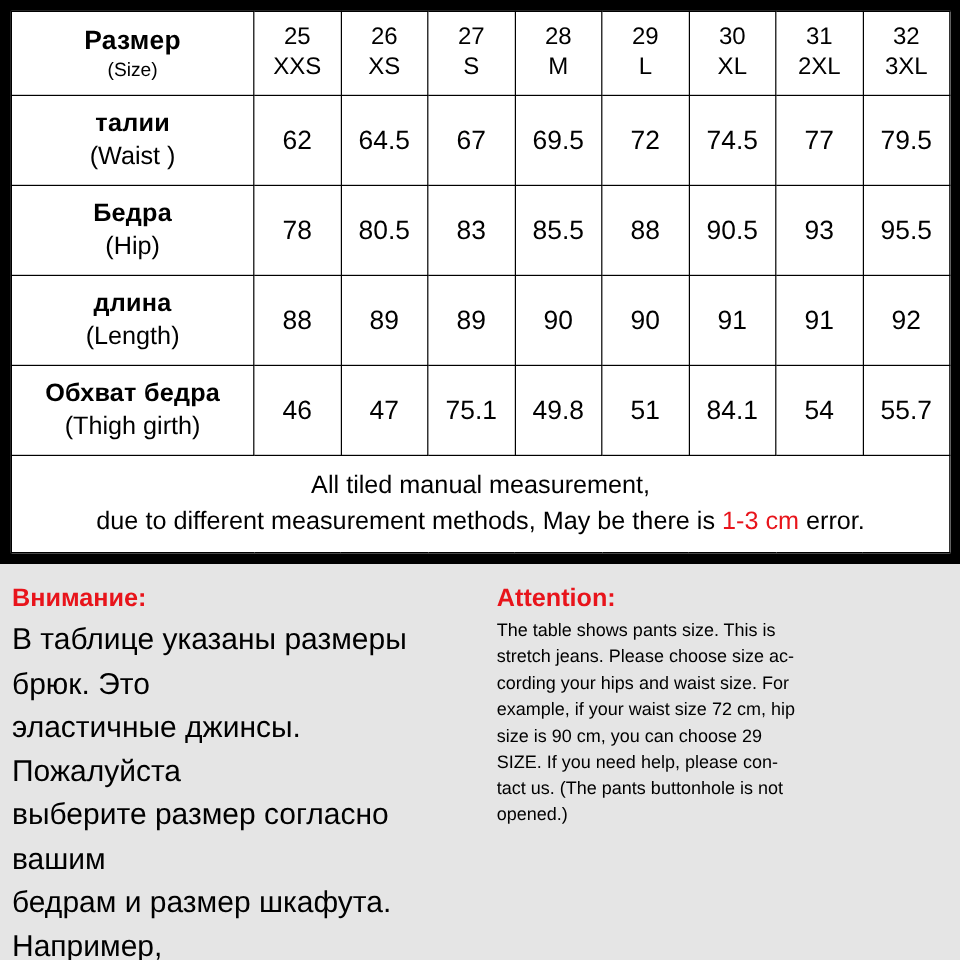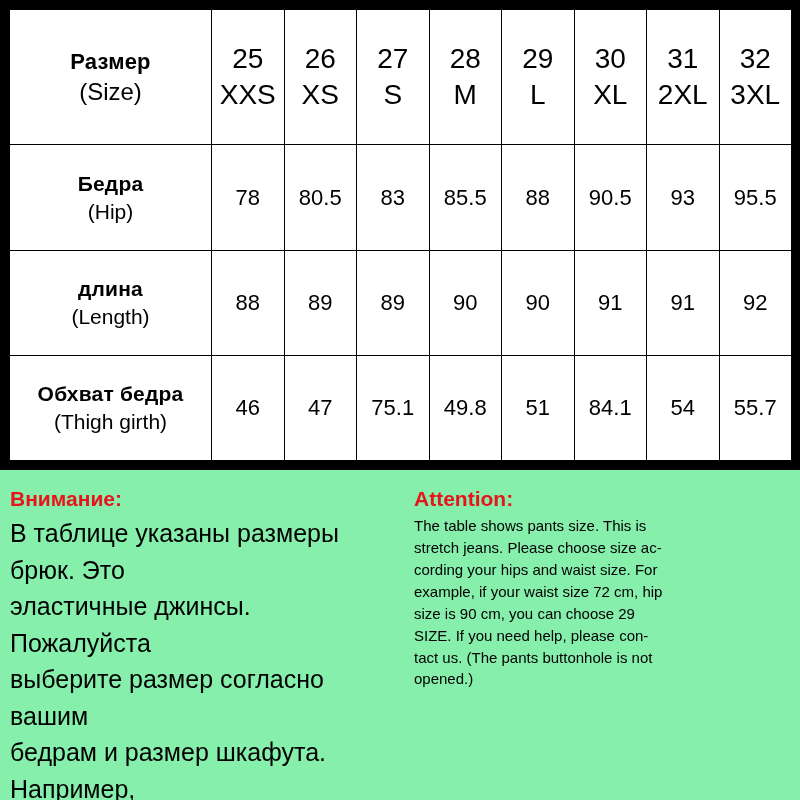--- a/index.html
+++ b/index.html
@@ -12,21 +12,21 @@
     height: 800px;
     font-family: "Liberation Sans", sans-serif;
     color: #000000;
     overflow: hidden;
   }
 
   .page {
     position: relative;
     width: 800px;
     height: 800px;
-    background: #86efac;
+    background: #e5e5e5;
   }
 
   
   .table-wrap {
     position: absolute;
     left: 0;
     top: 0;
     width: 800px;
     height: 470px;
     background: #000000;
@@ -60,24 +60,24 @@
     font-weight: bold;
     display: block;
     letter-spacing: 0.2px;
   }
   .row-label .en {
     font-weight: normal;
     display: block;
   }
 
   .hdr-label .ru { font-size: 22px; }
-  .hdr-label .en { font-size: 24px; }
+  .hdr-label .en { font-size: 16px; }
 
   .size-cell {
-    font-size: 28px;
+    font-size: 20px;
     line-height: 1.28;
     font-weight: normal;
   }
   .size-cell .num  { display: block; }
   .size-cell .name { display: block; }
 
   .value-cell {
     font-size: 22px;
     font-weight: normal;
   }
@@ -175,20 +175,34 @@
           <td class="size-cell">
             <span class="num">31</span>
             <span class="name">2XL</span>
           </td>
           <td class="size-cell">
             <span class="num">32</span>
             <span class="name">3XL</span>
           </td>
         </tr>
 
+        <tr>
+          <td class="row-label">
+            <span class="ru">талии</span>
+            <span class="en">(Waist )</span>
+          </td>
+          <td class="value-cell">62</td>
+          <td class="value-cell">64.5</td>
+          <td class="value-cell">67</td>
+          <td class="value-cell">69.5</td>
+          <td class="value-cell">72</td>
+          <td class="value-cell">74.5</td>
+          <td class="value-cell">77</td>
+          <td class="value-cell">79.5</td>
+        </tr>
 
         <tr>
           <td class="row-label">
             <span class="ru">Бедра</span>
             <span class="en">(Hip)</span>
           </td>
           <td class="value-cell">78</td>
           <td class="value-cell">80.5</td>
           <td class="value-cell">83</td>
           <td class="value-cell">85.5</td>
@@ -221,20 +235,26 @@
           <td class="value-cell">46</td>
           <td class="value-cell">47</td>
           <td class="value-cell">75.1</td>
           <td class="value-cell">49.8</td>
           <td class="value-cell">51</td>
           <td class="value-cell">84.1</td>
           <td class="value-cell">54</td>
           <td class="value-cell">55.7</td>
         </tr>
 
+        <tr>
+          <td class="footer-cell" colspan="9">
+            <div>All tiled manual measurement,</div>
+            <div><span>due to different measurement methods, May be there is </span><span class="red">1-3 cm</span><span> error.</span></div>
+          </td>
+        </tr>
       </tbody>
     </table>
   </div>
 
   <div class="notes">
     <div class="note-col left">
       <p class="note-heading">Внимание:</p>
       <p class="note-body ru">В таблице указаны размеры брюк. Это
 эластичные джинсы. Пожалуйста
 выберите размер согласно вашим

